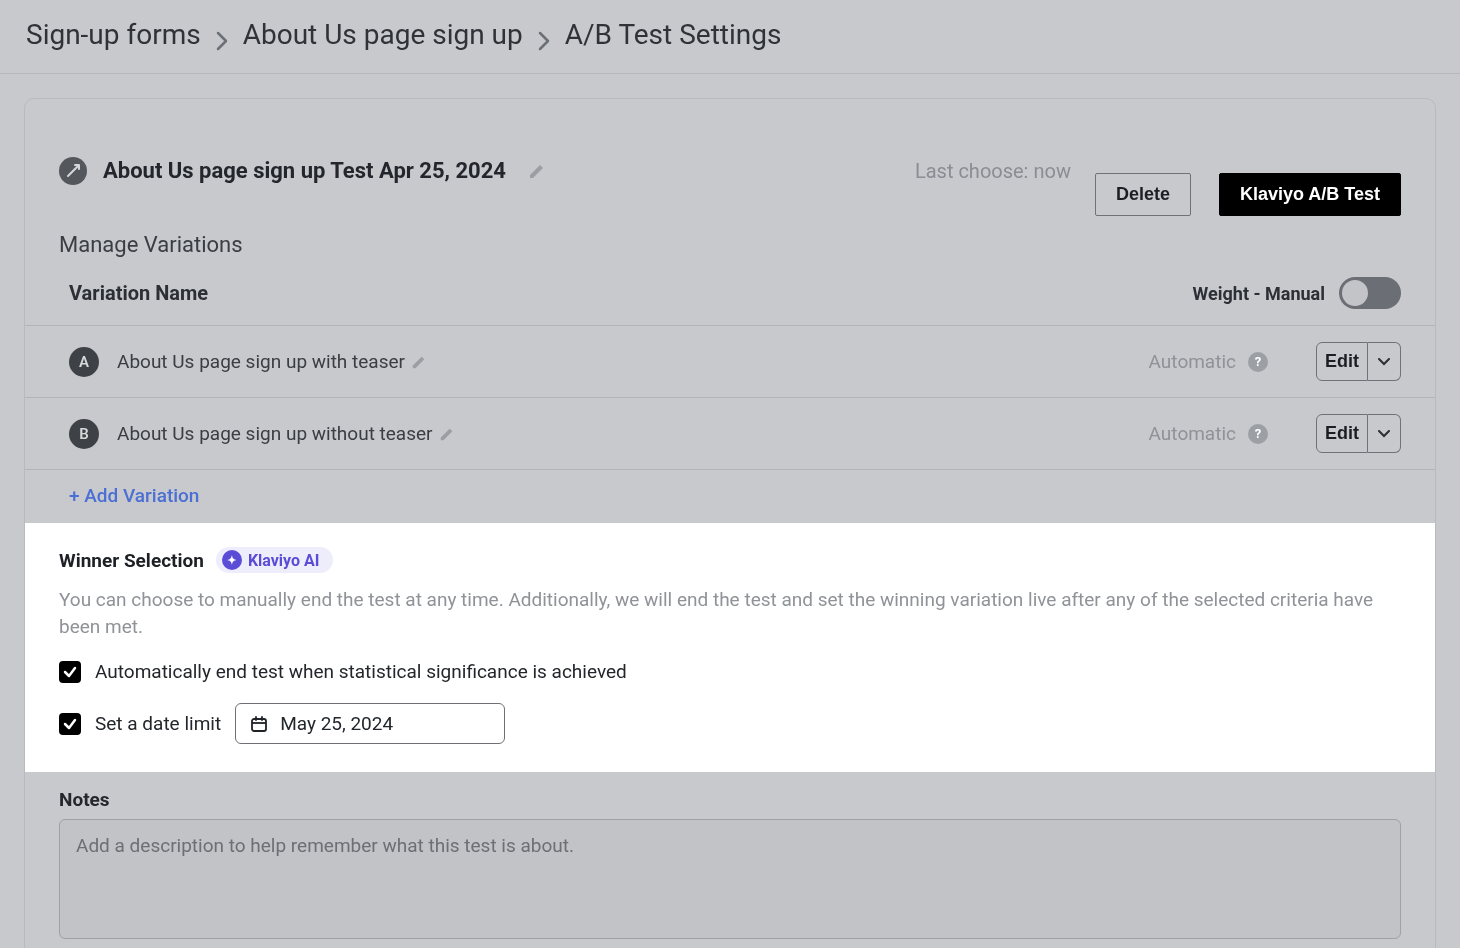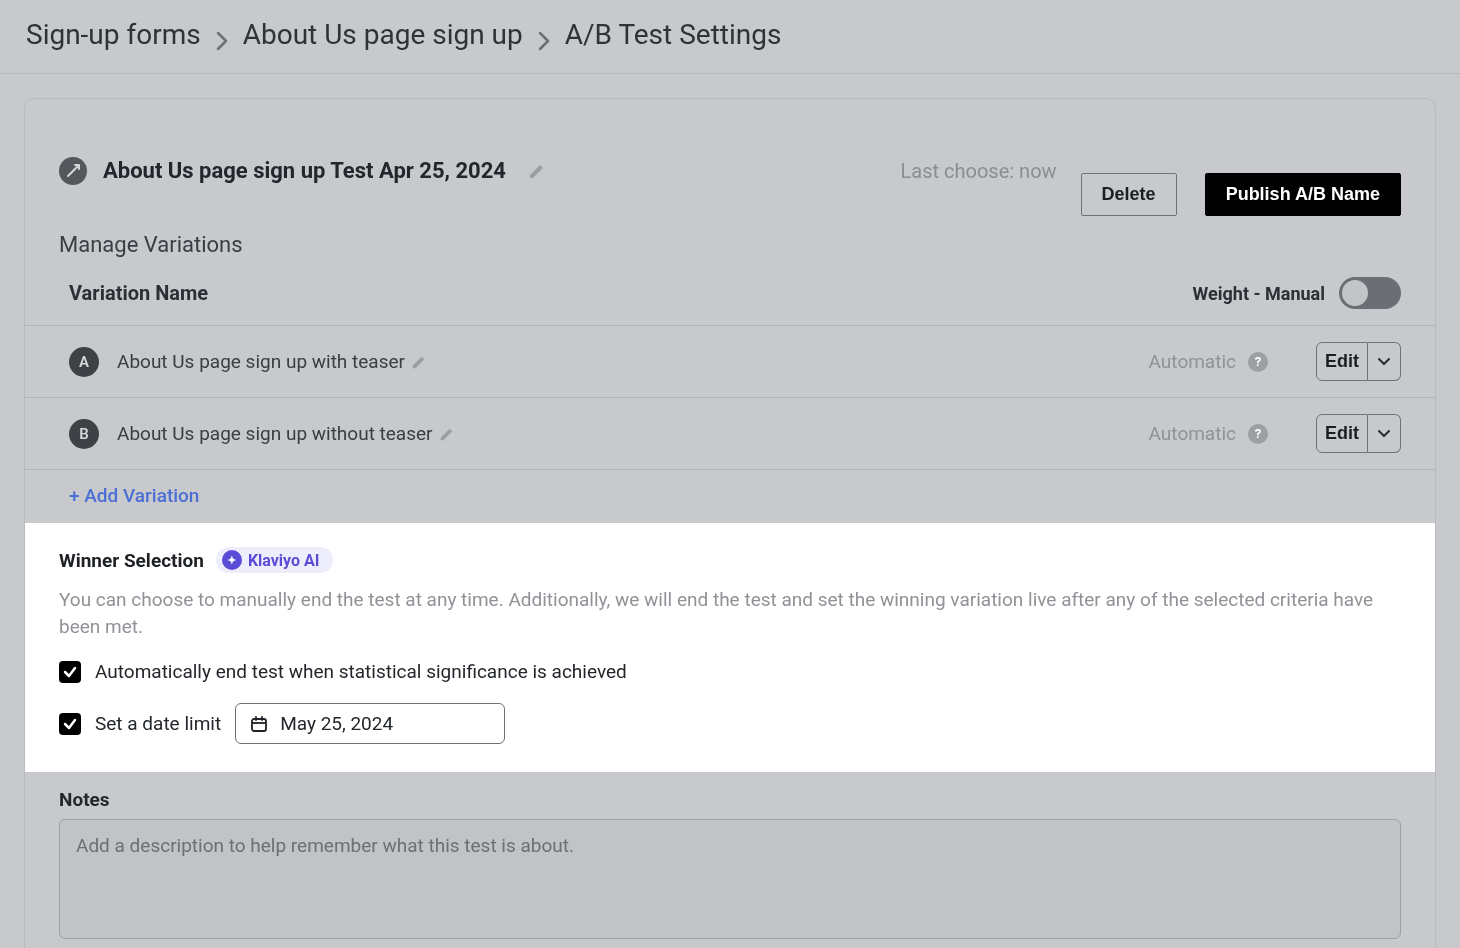--- a/index.html
+++ b/index.html
@@ -305,21 +305,21 @@
     </span>
     <span class="test-title">About Us page sign up Test Apr 25, 2024</span>
     <span class="pencil">
       <svg width="18" height="18" viewBox="0 0 18 18">
           <path d="M2 16 L2 13 L12 3 L15 6 L5 16 Z" fill="#9b9ea3"></path>
         </svg>
     </span>
     <span class="header-spacer"></span>
     <span class="last-saved">Last choose: now</span>
     <button class="btn btn-outline">Delete</button>
-    <button class="btn btn-dark">Publish A/B Name</button>
+    <button class="btn btn-dark">Klaviyo A/B Test</button>
   </div>
 
   <div class="section-label">Manage Variations</div>
 
   <div class="var-header">
     <span class="col-name">Variation Name</span>
     <span class="col-weight">
       <span>Weight - Manual</span>
       <span class="toggle"></span>
     </span>

